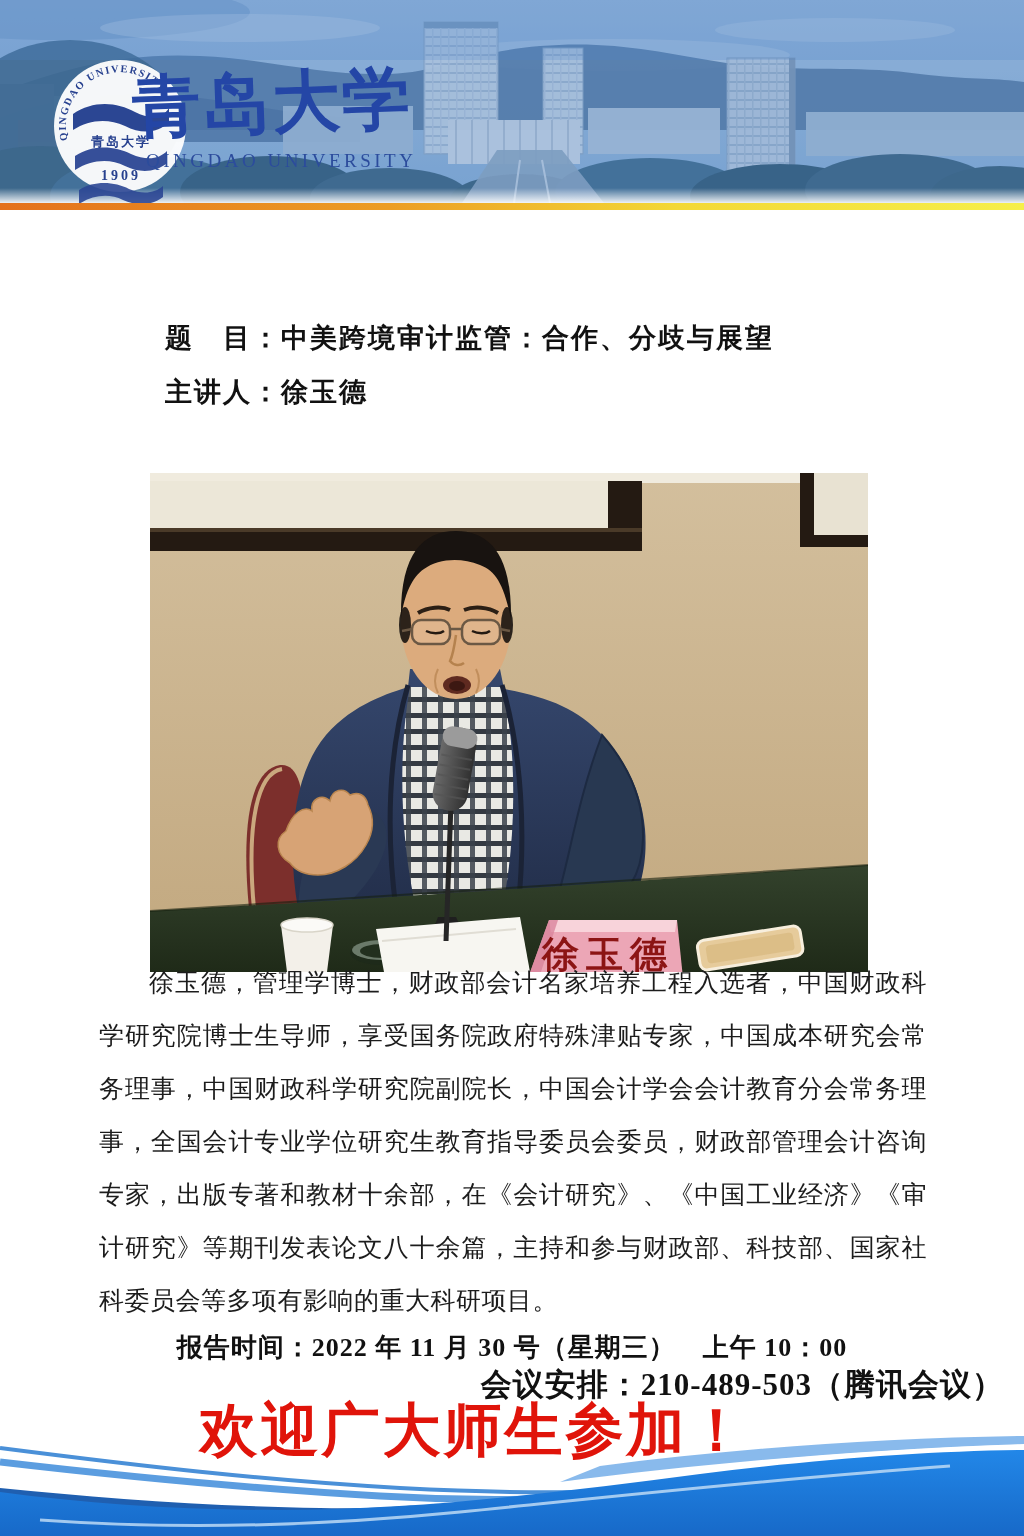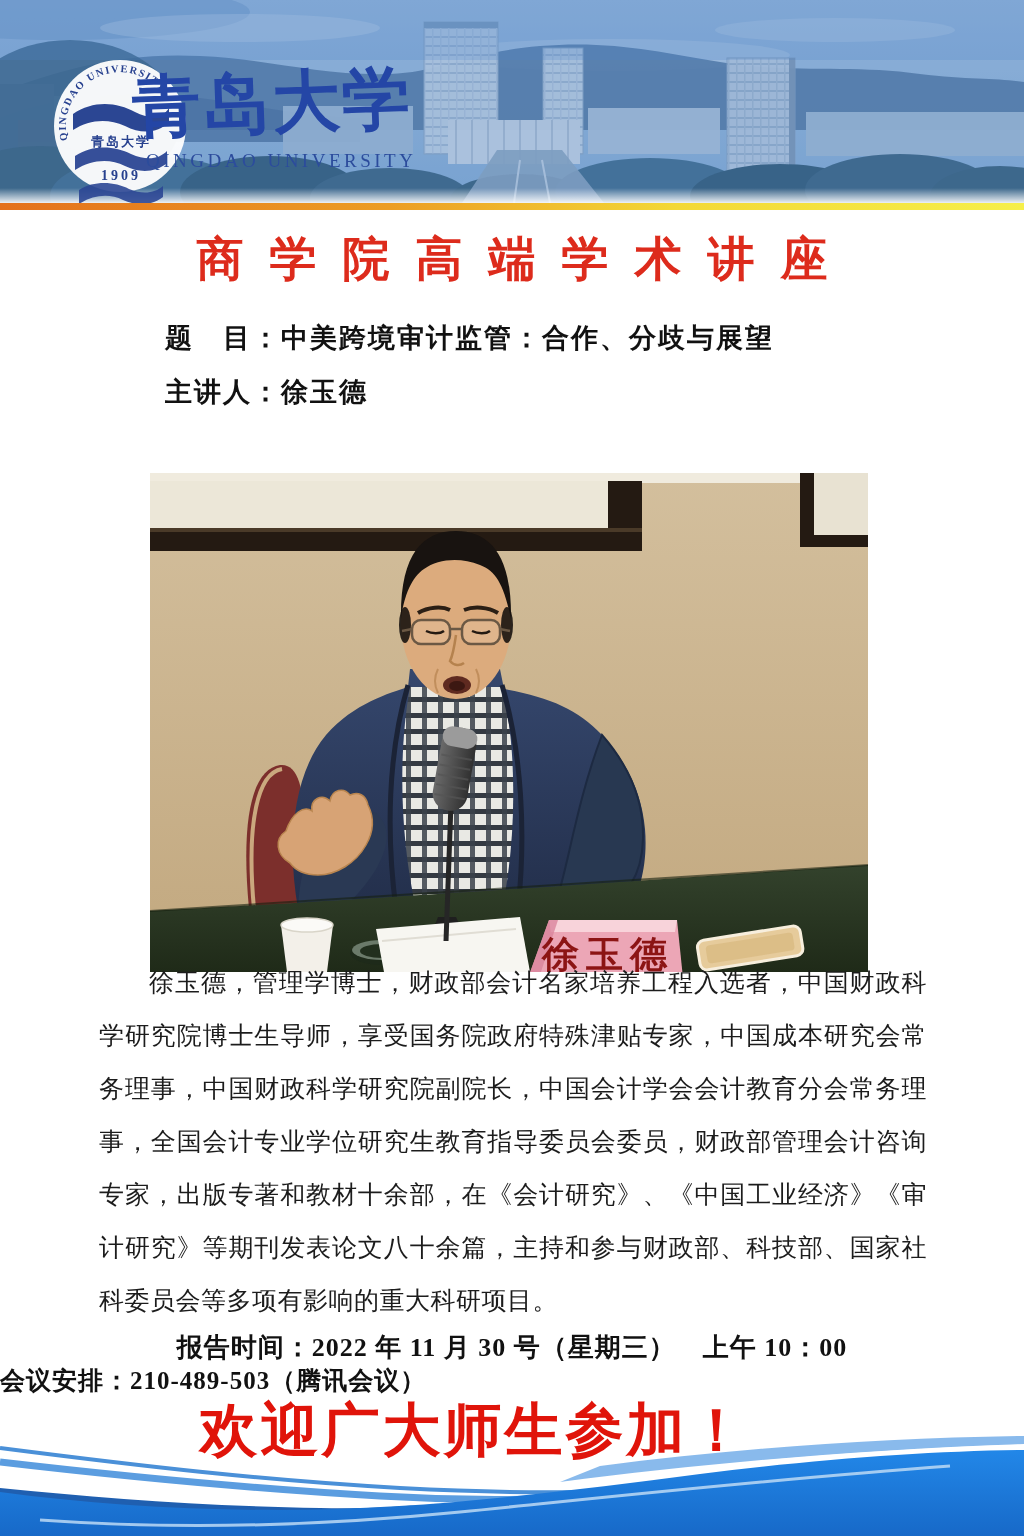--- a/index.html
+++ b/index.html
@@ -25,22 +25,22 @@
 
   
   .bio { position:absolute; left:99px; top:956px; width:828px;
          font-family:"Liberation Serif", serif; font-size:25px; line-height:53px;
          color:#1c1c1c; text-align:justify; text-indent:2em; letter-spacing:0.5px; }
 
   
   .time-line    { position:absolute; left:0; top:1330px; width:1024px; text-align:center;
                   font-family:"Liberation Serif", serif; font-weight:bold; font-size:26px; color:#111;
                   letter-spacing:1px; white-space:nowrap; }
-  .meeting-line { position:absolute; left:0; top:1364px; width:1004px; text-align:left;
-                  font-family:"Liberation Serif", serif; font-weight:bold; font-size:25px; color:#111;
+  .meeting-line { position:absolute; left:0; top:1364px; width:1004px; text-align:right;
+                  font-family:"Liberation Serif", serif; font-weight:bold; font-size:31px; color:#111;
                   letter-spacing:1px; white-space:nowrap; }
 
   
   .welcome { position:absolute; left:0; top:1392px; width:935px; text-align:center;
              font-family:"Liberation Serif", serif; font-weight:bold; font-size:58px;
              color:#e0140a; letter-spacing:3px; z-index:3; white-space:nowrap;padding-left:13px; }
 
   
   .footer { position:absolute; left:0; bottom:0; width:1024px; height:100px; z-index:1; }
 </style>
@@ -138,21 +138,20 @@
         <text x="66" y="88" text-anchor="middle" font-family="Liberation Serif, serif" font-size="13" font-weight="bold" fill="#27418f" letter-spacing="2">青岛大学</text>
         <text x="66" y="122" text-anchor="middle" font-family="Liberation Serif, serif" font-size="14" font-weight="bold" fill="#27418f" letter-spacing="3">1909</text>
       </g>
 
       <text x="132" y="126" font-family="Liberation Serif, serif" font-size="68" font-weight="bold" fill="#2446a6" letter-spacing="2" transform="rotate(-2 270 100)">青岛大学</text>
       <text x="146" y="167" font-family="Liberation Serif, serif" font-size="19" fill="#2c4c9c" letter-spacing="3.5">QINGDAO UNIVERSITY</text>
     </svg>
   </div>
   <div class="divider"></div>
 
-  <div class="series-title">商学院高端学术讲座</div>
   <div class="topic-line">
     <span>题　目：</span><span>中美跨境审计监管：合作、分歧与展望</span>
   </div>
   <div class="speaker-line">
     <span>主讲人：</span><span>徐玉德</span>
   </div>
 
   <div class="photo-wrap">
     <svg width="718" height="499" viewBox="0 0 718 499">
       <defs>

